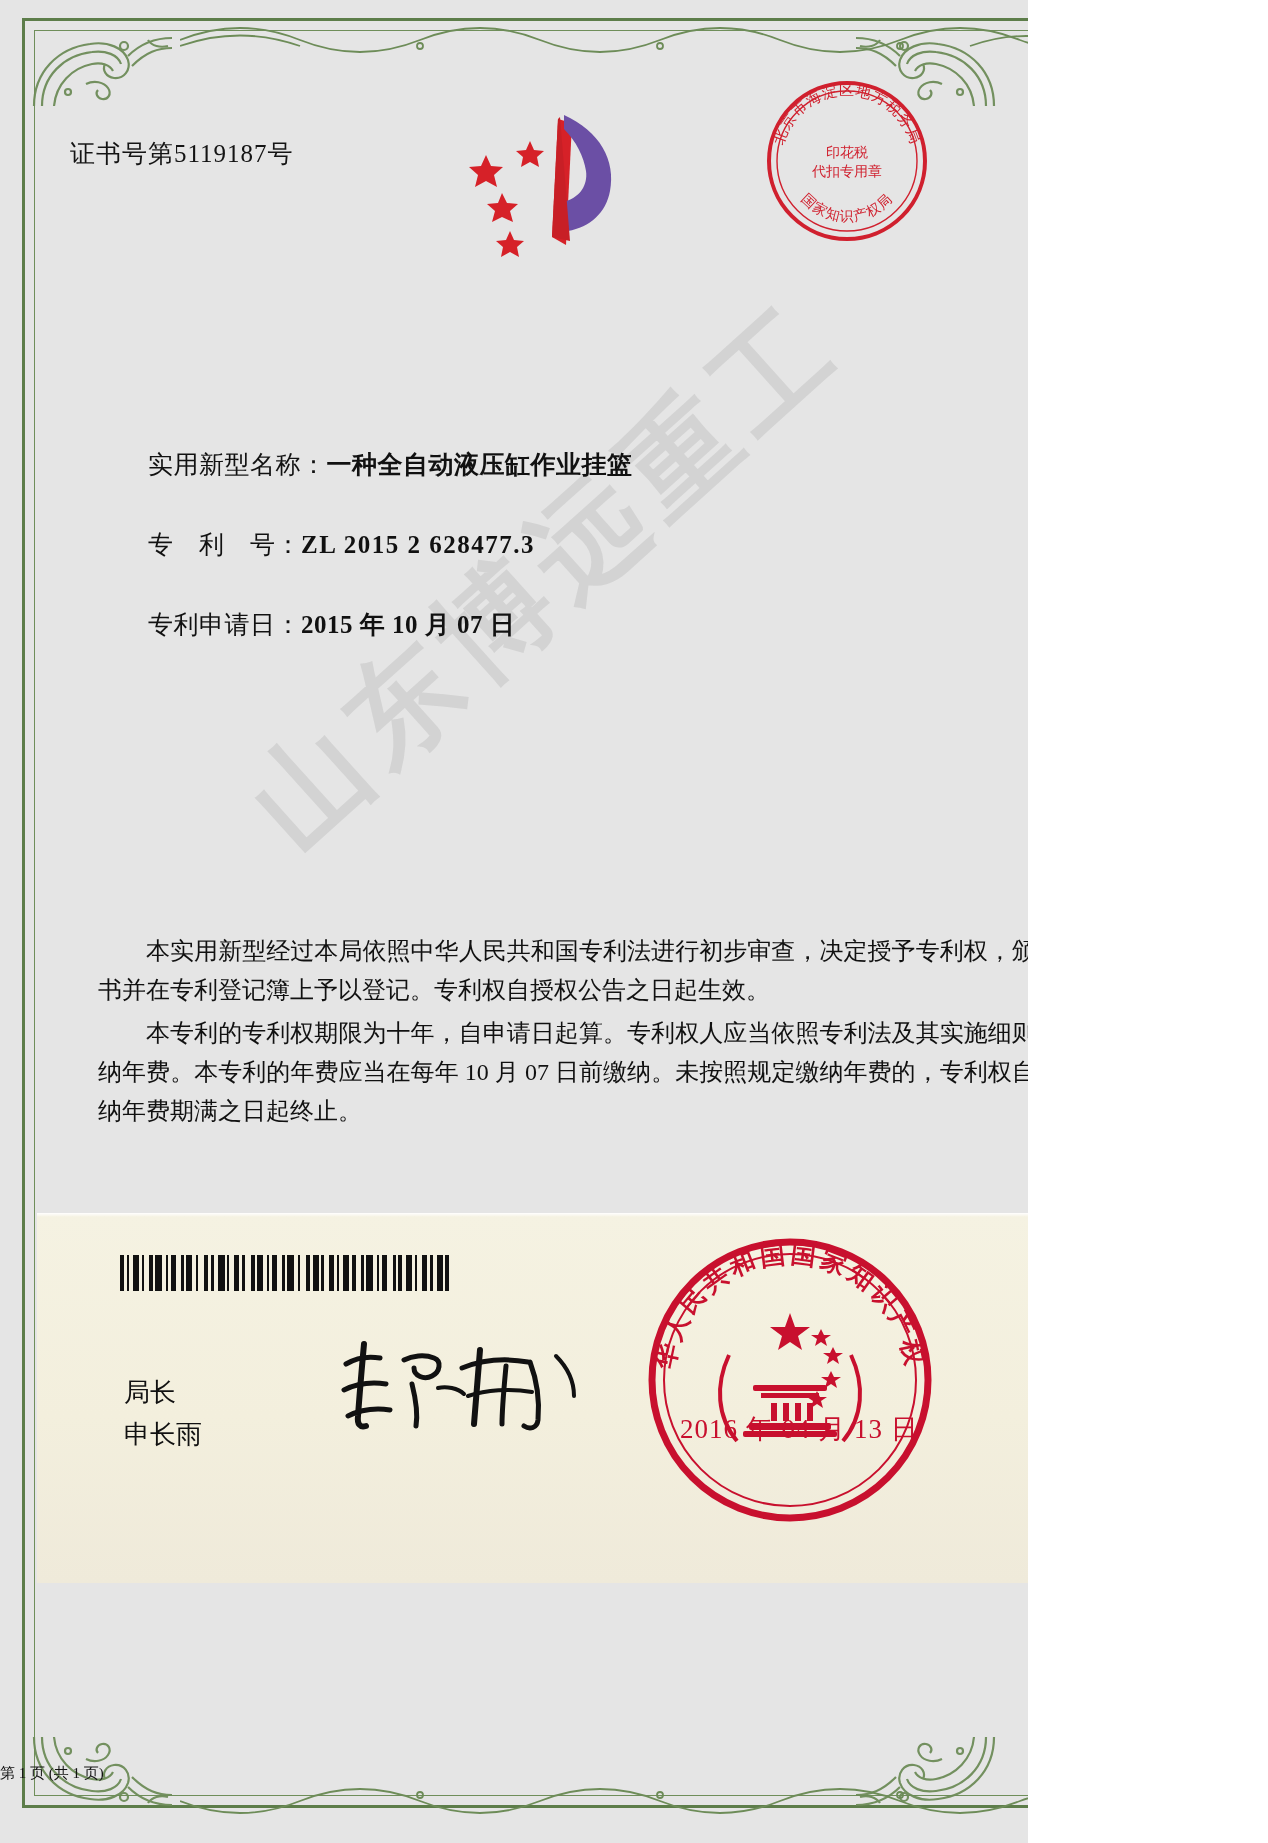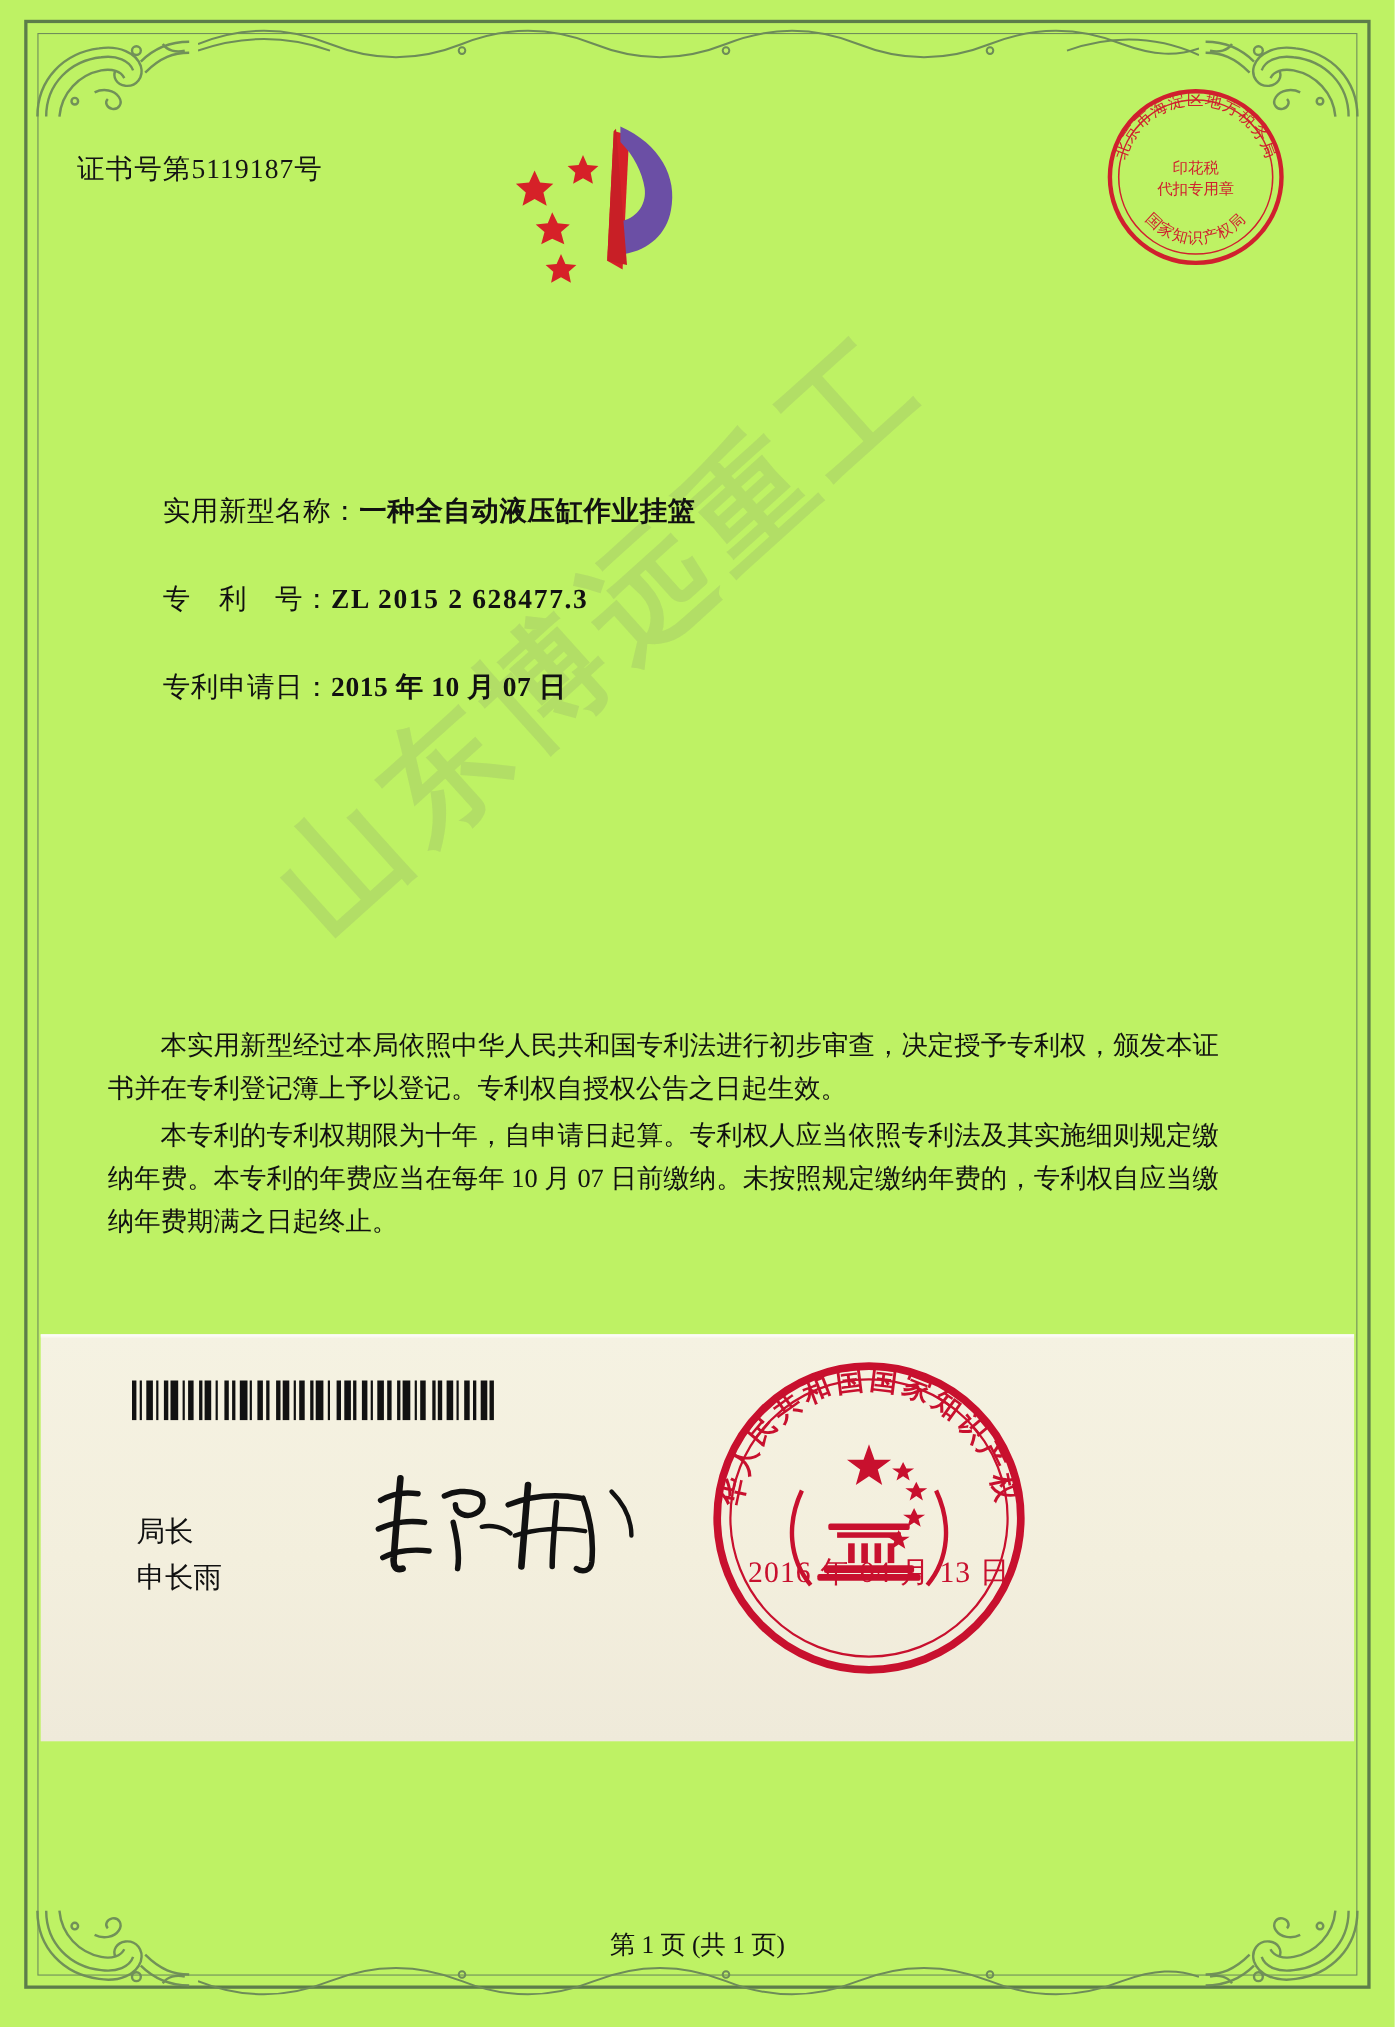--- a/index.html
+++ b/index.html
@@ -5,24 +5,24 @@
   html, body {
     margin: 0;
     padding: 0;
     background: #ffffff;
   }
   body {
     font-family: "Liberation Serif", "DejaVu Serif", serif;
   }
   .page {
     position: relative;
-    width: 1268px;
+    width: 1028px;
     height: 1843px;
     overflow: hidden;
-    background: #bef264;
+    background: #e5e5e5;
   }
 
   
   .border-outer {
     position: absolute;
     left: 22px; top: 18px;
     width: 1224px; height: 1790px;
     border: 3px solid #5d7d4a;
     box-sizing: border-box;
   }
@@ -226,22 +226,21 @@
     letter-spacing: 1px;
     white-space: nowrap;
     font-family: "Liberation Serif","DejaVu Serif",serif;
   }
 
   
   .footer {
     position: absolute;
     left: 0; right: 0;
     bottom: 60px;
-    text-align: center;
-    font-size: 23px;
+    font-size: 15px;
     color: #111;
   }
 </style>
 </head>
 <body>
 
 <div class="page">
 
   <div class="bottom-panel"></div>
 

